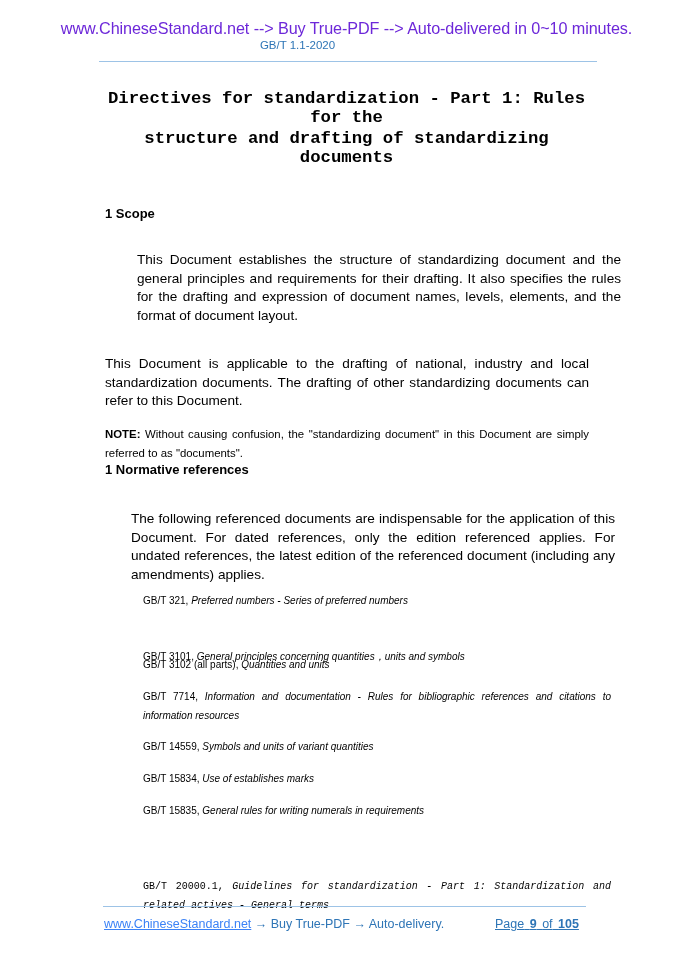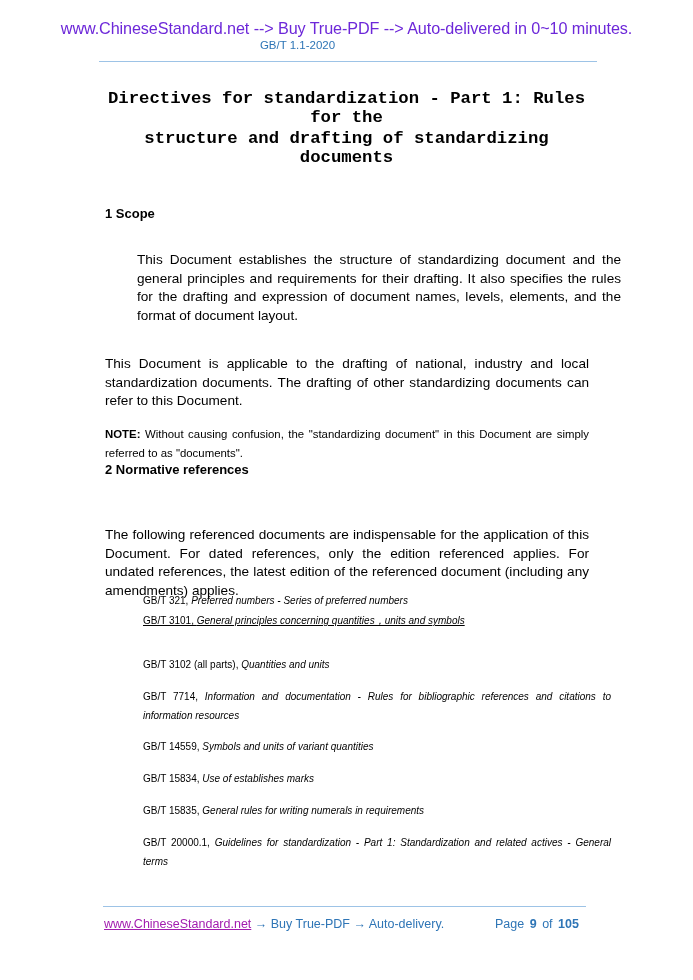--- a/index.html
+++ b/index.html
@@ -42,54 +42,55 @@
     font-size: 10px; line-height: 18.6px; text-align: justify; margin-left: 22px;
   }
   .ref i { font-style: italic; }
   .hr-bottom {
     position: absolute; top: 906px; left: 103px; width: 483px; height: 0;
     border-top: 1px solid #9dc3e6;
   }
   .footer-left {
     position: absolute; top: 917px; left: 104px; font-size: 12.5px; color: #2e75b6;
   }
-  .footer-left a { color: #a21caf; text-decoration: underline; }
+  .footer-left a { color: #3b82f6; text-decoration: underline; }
   .footer-right {
     position: absolute; top: 917px; left: 495px; font-size: 12.5px; color: #2e75b6;
     word-spacing: 2px;
+    text-decoration: underline;
   }
   .footer-right b { font-weight: bold; }
 </style>
 </head>
 <body>
 
 <div class="banner">www.ChineseStandard.net --&gt; Buy True-PDF --&gt; Auto-delivered in 0~10 minutes.</div>
 <div class="std-code">GB/T 1.1-2020</div>
 <div class="hr-top"></div>
 
 <div class="title l1">Directives for standardization - Part 1: Rules for the</div>
 <div class="title l2">structure and drafting of standardizing documents</div>
 
 <div class="h1" style="top:206px;">1 Scope</div>
 
 <div class="para" style="top:251px;margin-left:32px;">This Document establishes the structure of standardizing document and the general principles and requirements for their drafting. It also specifies the rules for the drafting and expression of document names, levels, elements, and the format of document layout.</div>
 <div class="para" style="top:336px;margin-top:19px;">This Document is applicable to the drafting of national, industry and local standardization documents. The drafting of other standardizing documents can refer to this Document.</div>
 
 <div class="note" style="top:405px;margin-top:20px;"><b>NOTE:</b><span> Without causing confusion, the "standardizing document" in this Document are simply referred to as "documents".</span></div>
 
-<div class="h1" style="top:462px;">2 Normative references</div>
+<div class="h1" style="top:462px;">1 Normative references</div>
 
-<div class="para" style="top:526px;">The following referenced documents are indispensable for the application of this Document. For dated references, only the edition referenced applies. For undated references, the latest edition of the referenced document (including any amendments) applies.</div>
+<div class="para" style="top:510px;margin-left:26px;">The following referenced documents are indispensable for the application of this Document. For dated references, only the edition referenced applies. For undated references, the latest edition of the referenced document (including any amendments) applies.</div>
 
 <div class="ref" style="top:592px;"><span>GB/T 321, </span><i>Preferred numbers - Series of preferred numbers</i></div>
-<div class="ref" style="top:612px;text-decoration:underline;"><span>GB/T 3101, </span><i>General principles concerning quantities，units and symbols</i></div>
+<div class="ref" style="top:648px;"><span>GB/T 3101, </span><i>General principles concerning quantities，units and symbols</i></div>
 <div class="ref" style="top:656px;"><span>GB/T 3102 (all parts), </span><i>Quantities and units</i></div>
 <div class="ref" style="top:688px;"><span>GB/T 7714, </span><i>Information and documentation - Rules for bibliographic references and citations to information resources</i></div>
 <div class="ref" style="top:738px;"><span>GB/T 14559, </span><i>Symbols and units of variant quantities</i></div>
 <div class="ref" style="top:770px;"><span>GB/T 15834, </span><i>Use of establishes marks</i></div>
 <div class="ref" style="top:802px;"><span>GB/T 15835, </span><i>General rules for writing numerals in requirements</i></div>
-<div class="ref" style="top:834px;"><span>GB/T 20000.1, </span><i>Guidelines for standardization - Part 1: Standardization and related actives - General terms</i></div>
+<div class="ref" style="top:878px;font-family:Liberation Mono, monospace;"><span>GB/T 20000.1, </span><i>Guidelines for standardization - Part 1: Standardization and related actives - General terms</i></div>
 
 <div class="hr-bottom"></div>
 
 <div class="footer-left"><a>www.ChineseStandard.net</a><span> → Buy True-PDF → Auto-delivery.</span></div>
 
 <div class="footer-right"><span>Page</span> <b>9</b> <span>of</span> <b>105</b></div>
 
 </body></html>

